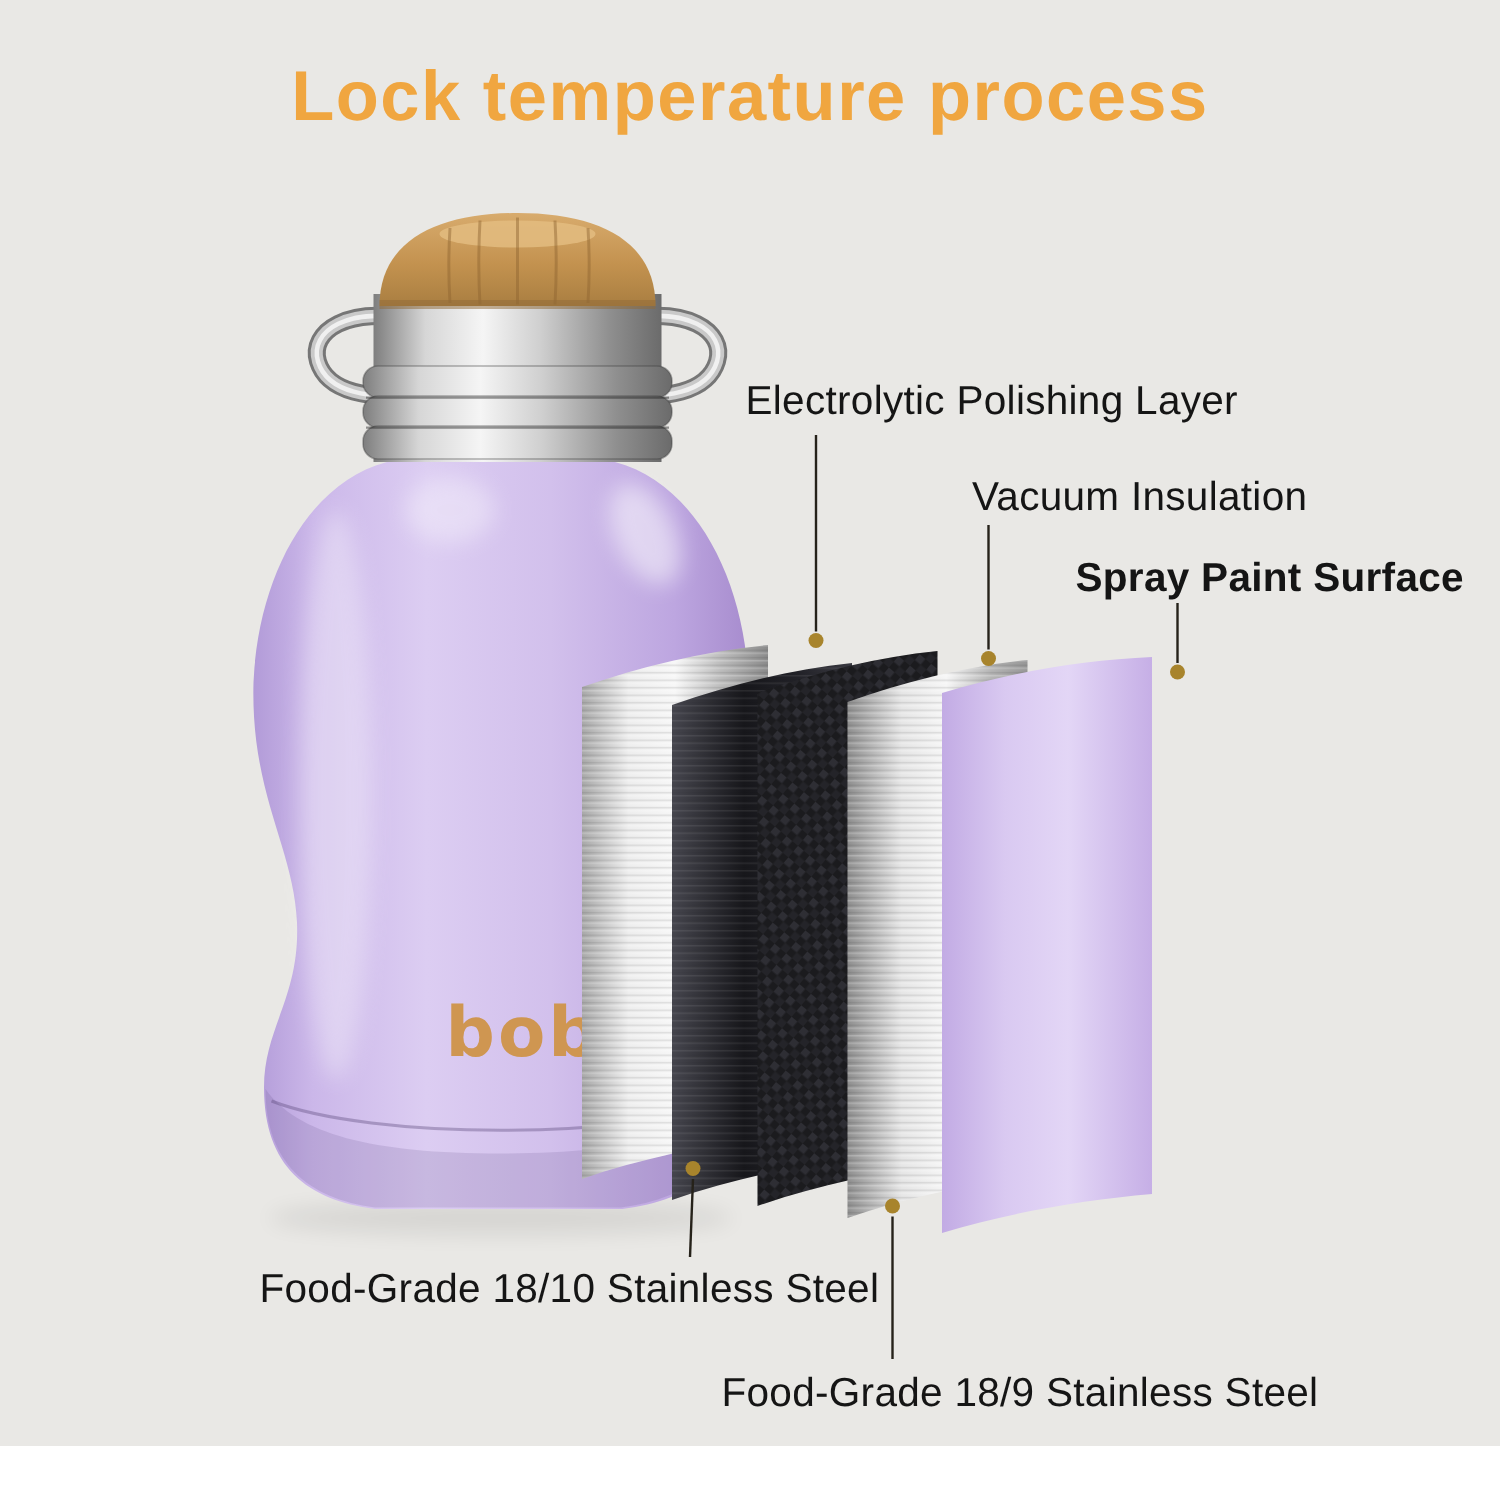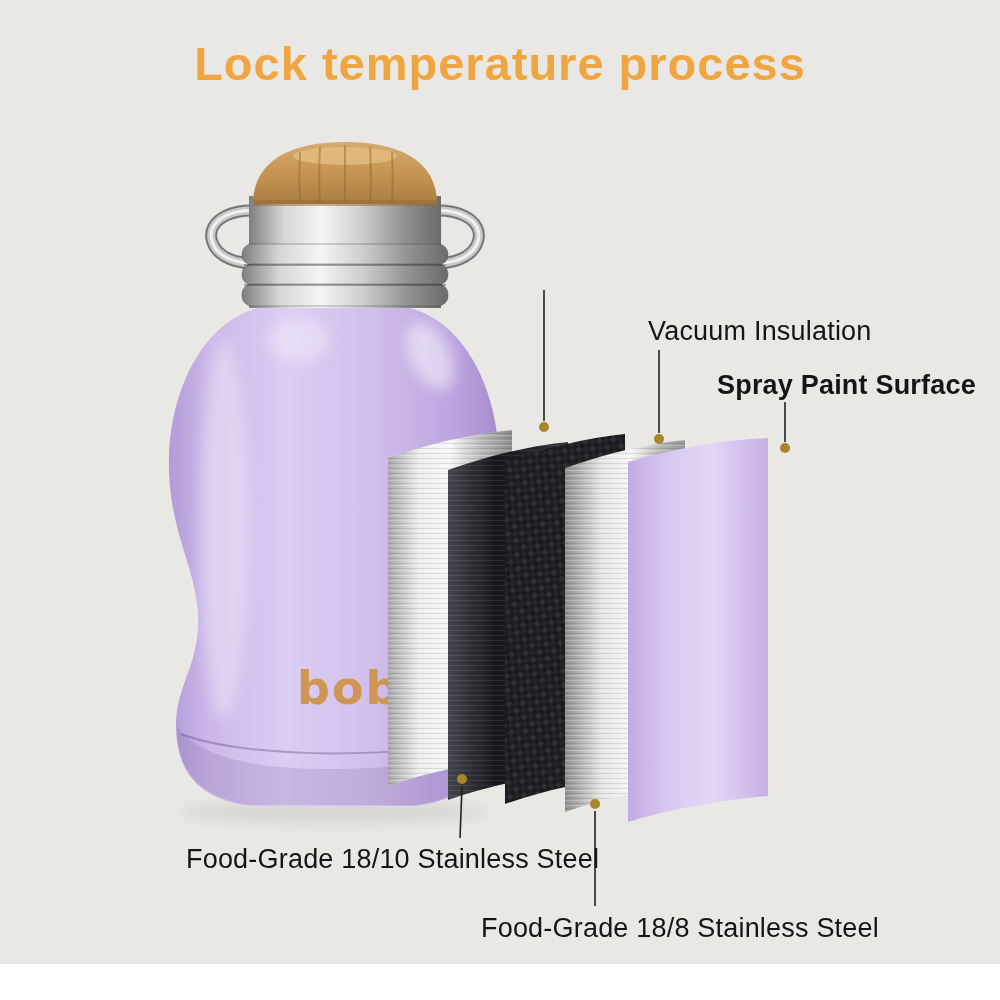--- a/index.html
+++ b/index.html
@@ -179,22 +179,23 @@
     </g>
     <g fill="#a8842c">
       <circle cx="544" cy="427" r="5"></circle>
       <circle cx="659" cy="439" r="5"></circle>
       <circle cx="785" cy="448" r="5"></circle>
       <circle cx="462" cy="779" r="5"></circle>
       <circle cx="595" cy="804" r="5"></circle>
     </g>
   </svg>
 
+  <div class="callout" style="left:497px;top:252px;">Electrolytic Polishing Layer</div>
 
   <div class="callout" style="left:612px;top:316px;margin-left:36px;">Vacuum Insulation</div>
 
   <div class="callout" style="left:717px;top:370px;font-weight:bold;">Spray Paint Surface</div>
 
-  <div class="callout" style="left:186px;top:844px;">Food-Grade 18/10 Stainless Steel</div>
-
-  <div class="callout" style="left:481px;top:913px;">Food-Grade 18/8 Stainless Steel</div>
+  <div class="callout" style="left:173px;top:844px;">Food-Grade 18/10 Stainless Steel</div>
+
+  <div class="callout" style="left:481px;top:913px;">Food-Grade 18/9 Stainless Steel</div>
 
 </div>
 
 </body></html>

